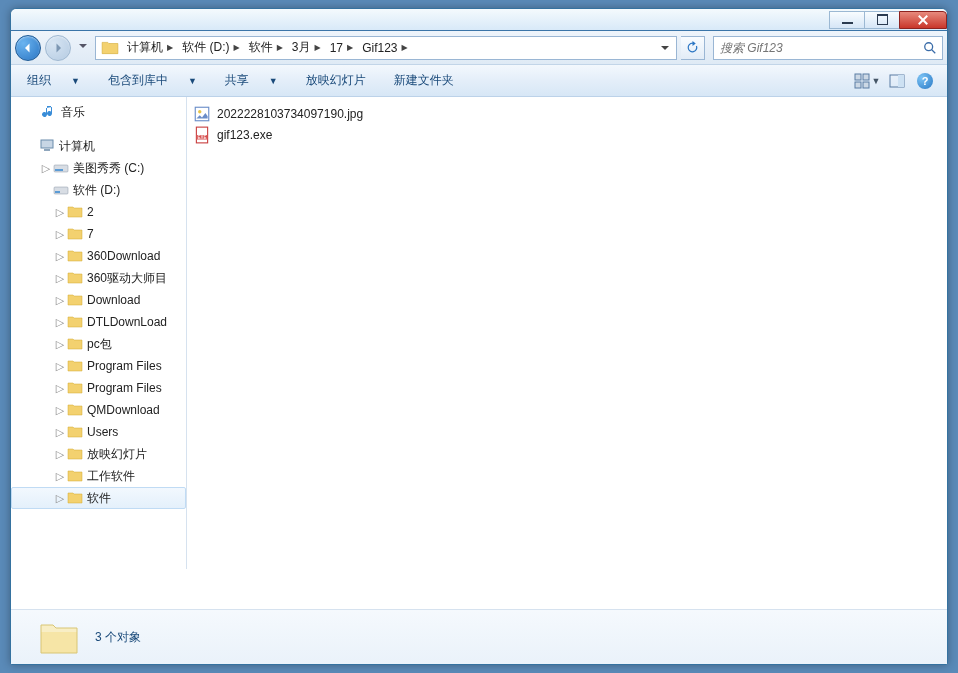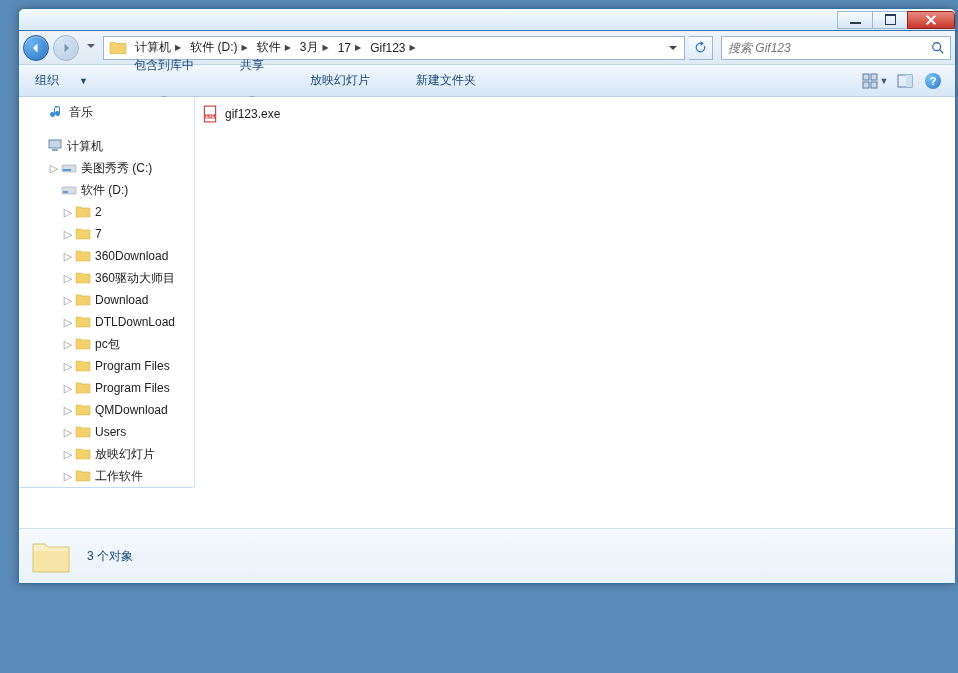--- a/index.html
+++ b/index.html
@@ -1,18 +1,18 @@
 <!DOCTYPE html>
 <html><head>
 <meta charset="utf-8">
 <style>
 * { margin: 0; padding: 0; box-sizing: border-box; font-family: "Segoe UI", "Microsoft YaHei", Tahoma, sans-serif; }
 body { background: #5a8ab8; width: 958px; height: 673px; overflow: hidden; }
 
-.window { position: absolute; left: 18px; top: 8px; width: 938px; height: 576px; background: #fff; border: 1px solid #3572a0; border-radius: 6px 6px 2px 2px; box-shadow: 0 0 8px rgba(0,0,0,.3); display: flex; flex-direction: column; }
+.window { position: absolute; left: 10px; top: 8px; width: 938px; height: 657px; background: #fff; border: 1px solid #3572a0; border-radius: 6px 6px 2px 2px; box-shadow: 0 0 8px rgba(0,0,0,.3); display: flex; flex-direction: column; }
 
 .titlebar { height: 22px; background: linear-gradient(#f4fafd, #d8e9f8); display: flex; align-items: center; justify-content: flex-end; padding-right: 0; border-bottom: 1px solid #3a74a8; border-radius: 6px 6px 0 0; }
 .winbtn { width: 36px; height: 18px; border: 1px solid #9bb8d3; margin-left: -1px; display: flex; align-items: center; justify-content: center; font-size: 10px; cursor: pointer; background: linear-gradient(#f8fcff,#d6e6f7); }
 .winbtn.minimize::before { content:""; display:block; width:11px; height:0; border-top:2px solid #2b3b50; margin-top:6px;}
 .winbtn.maximize::before { content:""; display:block; width:9px; height:8px; border:1px solid #2b3b50; border-top:2px solid #2b3b50;}
 .winbtn.close { background: linear-gradient(#e78a7d,#c9362a); border-color:#8e2320; width: 48px; border-top-right-radius: 4px;}
 .winbtn.close::before,.winbtn.close::after{content:"";position:absolute;width:12px;height:2px;background:#fff;}
 .winbtn.close{position:relative}
 .winbtn.close::before{transform:rotate(45deg)}
 .winbtn.close::after{transform:rotate(-45deg)}
@@ -35,21 +35,21 @@
 .refreshbtn svg{width:13px;height:13px;fill:#2a75c3;}
 
 .searchbar{width:230px;height:24px;border:1px solid #9ab6d4;margin-left:4px;display:flex;align-items:center;background:#fff;padding:0 2px;gap:29px;}
 .searchbar input{flex:1;border:none;outline:none;font-size:12px;color:#888;font-style:italic;padding-left:4px;}
 .searchbar .sicon{width:20px;height:20px;display:flex;align-items:center;justify-content:center;cursor:pointer;}
 .searchbar .sicon svg{width:14px;height:14px;fill:none;stroke:#3a6ca8;stroke-width:1.5;}
 
 .toolbar{height:32px;background:linear-gradient(#f3f8fd,#e4eef9,#d7e7f6);border-bottom:1px solid #bcd2e9;display:flex;align-items:center;padding:0 8px;gap:2px;}
 .tbtn{font-size:12px;color:#1a4a7a;padding:4px 8px;cursor:pointer;display:flex;align-items:center;gap:20px;border-radius:2px;}
 .tbtn .chev{font-size:9px;}
-.tdelim{margin-left:28px;flex-direction:column;}
+.tdelim{margin-left:10px;}
 .tbar-right{margin-left:auto;display:flex;align-items:center;gap:0;}
 .ticon{width:32px;height:24px;display:flex;align-items:center;justify-content:center;cursor:pointer;border:1px solid transparent;border-radius:2px;}
 .ticon svg{width:16px;height:16px;}
 .ticon .chev{font-size:9px;margin-left:2px;color:#456;}
 .ticon.narrow{width:28px;}
 .helpicon{width:16px;height:16px;border-radius:50%;background:radial-gradient(circle at 30% 30%,#7dc4f5,#2878c5);color:#fff;display:flex;align-items:center;justify-content:center;font-size:11px;font-weight:bold;}
 
 .body{flex:1;display:flex;overflow:hidden;}
 .sidebar{width:176px;border-right:1px solid #d6e2ef;background:#fff;overflow-y:auto;font-size:12px;padding-top:4px;}
 .sb-group{margin-bottom:12px;}
@@ -63,21 +63,21 @@
 .sb-label{color:#222;white-space:nowrap;overflow:hidden;}
 
 .folder-s{fill:#f3d16f;stroke:#d1a830;stroke-width:.5;}
 .disk-s{fill:#d8dde4;stroke:#8a96a5;stroke-width:.5;}
 .disk-bar{fill:#5b9bd5;}
 
 .filepane{flex:1;background:#fff;padding:6px 2px;overflow-y:auto;}
 .file-row{display:flex;align-items:center;height:21px;font-size:12px;color:#222;padding:0 4px;cursor:pointer;}
 .file-icon{width:18px;height:18px;margin-right:6px;display:flex;align-items:center;justify-content:center;}
 
-.detailspane{height:55px;border-top:1px solid #d6e2ef;background:linear-gradient(#f5f9fd,#eaf2fa);display:flex;align-items:center;padding:4px 10px;gap:14px;margin-top:40px;}
+.detailspane{height:55px;border-top:1px solid #d6e2ef;background:linear-gradient(#f5f9fd,#eaf2fa);display:flex;align-items:center;padding:4px 26px;gap:14px;margin-top:40px;}
 .dp-icon{width:44px;height:44px;}
 .dp-text{font-size:12px;color:#1a4a7a;}
 
 svg.folder-big path{fill:#f6e5a6;}
 svg.folder-big .top{fill:#f8eec5;}
 svg.folder-big .edge{stroke:#d8c574;stroke-width:1;fill:none;}
 
 </style>
 </head>
 <body>
@@ -370,20 +370,30 @@
           </div>
       </div>
 
     </div>
 
     <div class="filepane">
       <div id="file-rows">
           <div class="file-row">
             <span class="file-icon">
               <svg viewBox="0 0 16 16">
+                <rect x="2" y="2" width="12" height="12" fill="#fff" stroke="#6a8dc8"></rect>
+                <circle cx="6" cy="6" r="1.5" fill="#e6c44a"></circle>
+                <path d="M3 12l3-3 2 2 3-4 2 3v2H3z" fill="#6a8dc8"></path>
+              </svg>
+            </span>
+            <span>2022228103734097190.jpg</span>
+          </div>
+          <div class="file-row">
+            <span class="file-icon">
+              <svg viewBox="0 0 16 16">
                 <rect x="3" y="1" width="10" height="14" fill="#fff" stroke="#c94040"></rect>
                 <rect x="3" y="8" width="10" height="4" fill="#d85050"></rect>
                 <text x="8" y="11.5" font-size="4" text-anchor="middle" fill="#fff">EXE</text>
               </svg>
             </span>
             <span>gif123.exe</span>
           </div>
         </div>
     </div>
 

